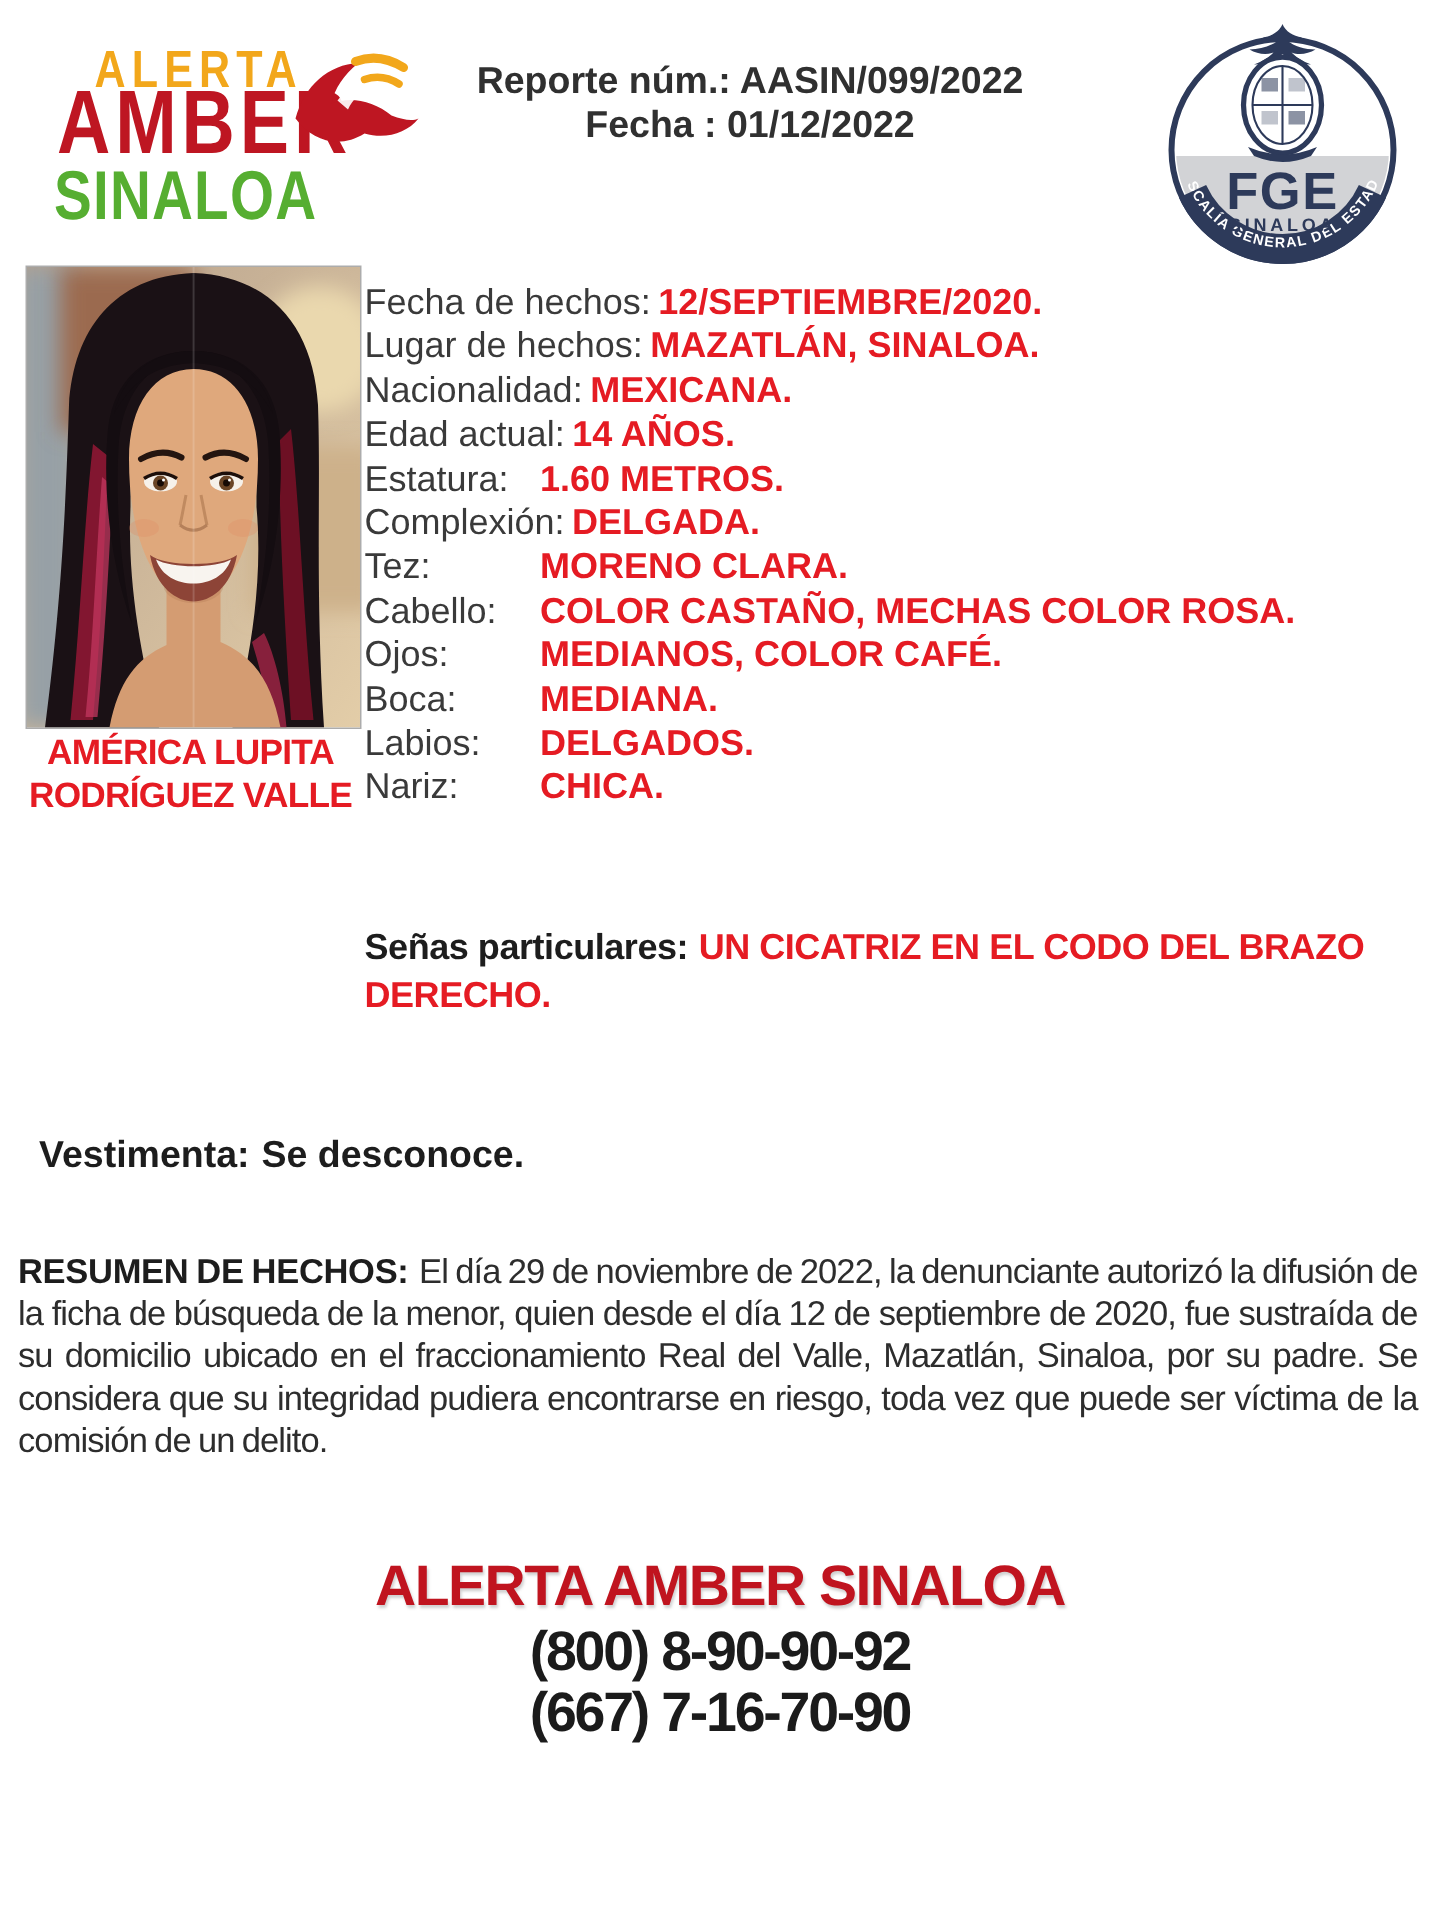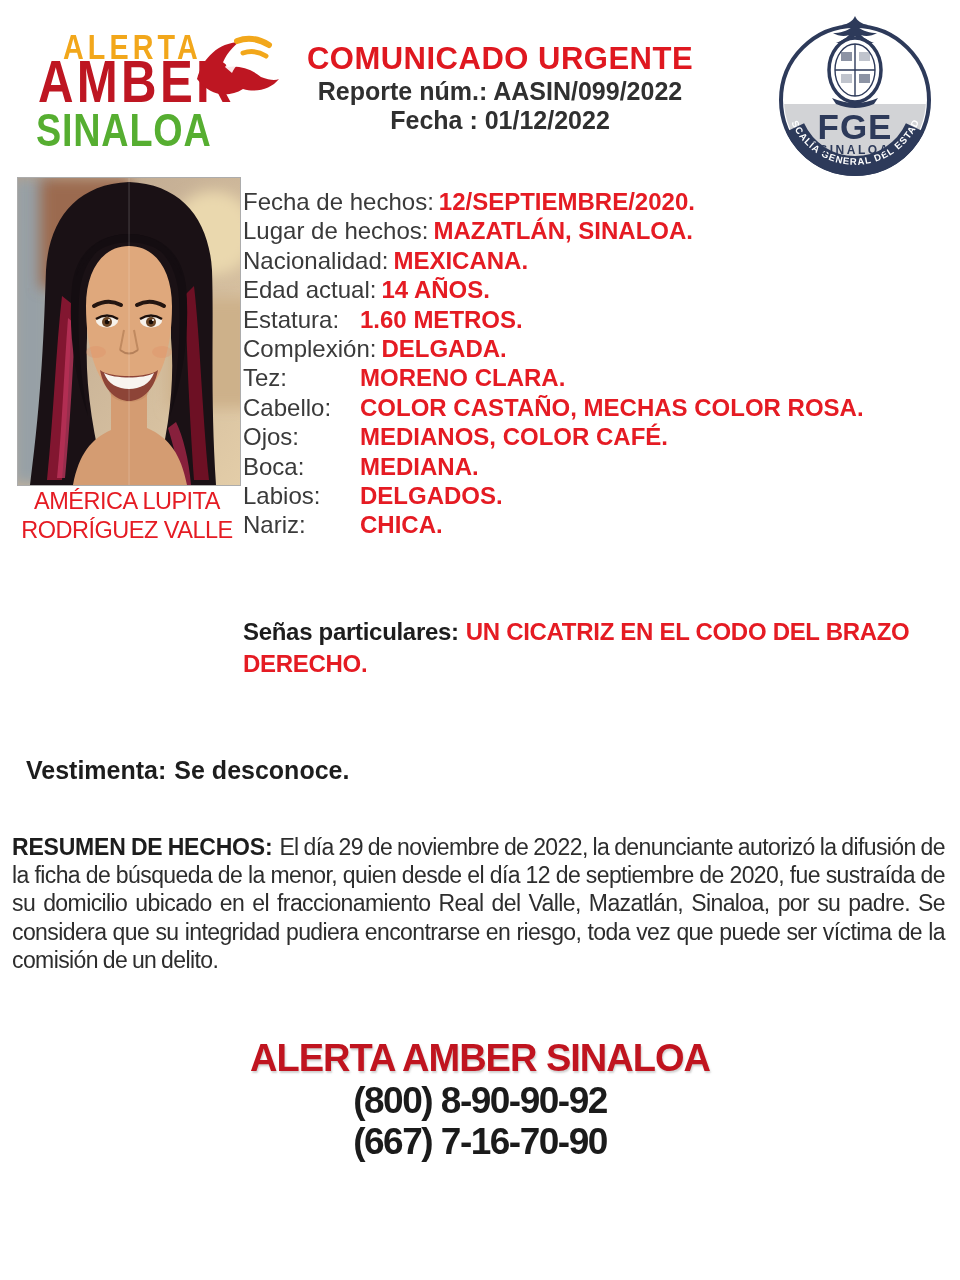--- a/index.html
+++ b/index.html
@@ -18,21 +18,21 @@
   .hdr{position:absolute;left:265px;top:40px;width:470px;text-align:center;}
   .hdr .t{font-size:31px;line-height:37px;font-weight:bold;color:var(--red-title);letter-spacing:.5px;}
   .hdr .r{font-size:25px;line-height:29px;font-weight:bold;color:#303030;}
   .hdr .d{font-size:25px;line-height:29px;font-weight:bold;color:#303030;}
 
   
   .seal{position:absolute;left:768px;top:8px;}
 
   
   .photo{position:absolute;left:18px;top:178px;width:222px;height:307px;outline:1px solid rgba(70,70,70,.45);}
-  .name{position:absolute;left:2px;top:487px;width:250px;text-align:center;color:var(--red-value);font-weight:normal;font-size:23.5px;line-height:29px;letter-spacing:-.5px;}
+  .name{position:absolute;left:2px;top:487px;width:250px;text-align:center;color:var(--red-value);font-weight:bold;font-size:23.5px;line-height:29px;letter-spacing:-.5px;}
 
   
   .details{position:absolute;left:243px;top:177px;width:710px;margin-top:10px;}
   .drow{display:flex;line-height:29.4px;font-size:24px;white-space:nowrap;}
   .dlbl{min-width:112px;margin-right:5px;color:var(--label-dark);}
   .dval{color:var(--red-value);font-weight:bold;}
 
   
   .senas{position:absolute;left:243px;top:592px;width:700px;font-size:24px;line-height:31.5px;font-weight:bold;letter-spacing:-.3px;}
   .senas b{color:#1d1d1d;margin-right:7px;}
@@ -61,21 +61,20 @@
     <div class="l3">SINALOA</div>
     <svg width="90" height="75" viewBox="0 0 90 75">
       <path d="M6 46 C 12 24, 28 10, 48 9 C 38 17, 32 26, 30 36 C 42 31, 58 34, 70 44 C 78 47, 84 48, 88 46 C 80 56, 66 60, 52 56 C 36 66, 18 62, 6 46 Z" fill="#be1622"></path>
       <path d="M34 34 C 40 26, 48 22, 58 23 C 50 28, 44 33, 41 40 Z" fill="#fff" opacity=".9"></path>
       <path d="M46 8 Q 62 2, 78 12" fill="none" stroke="#f2a71b" stroke-width="6" stroke-linecap="round"></path>
       <path d="M52 20 Q 64 16, 75 23" fill="none" stroke="#f2a71b" stroke-width="5" stroke-linecap="round"></path>
     </svg>
   </div>
 
   <div class="hdr">
-    <div class="t">COMUNICADO URGENTE</div>
     <div class="r">Reporte núm.: AASIN/099/2022</div>
     <div class="d">Fecha : 01/12/2022</div>
   </div>
 
   <svg class="seal" width="175" height="172" viewBox="0 0 175 172">
     <defs>
       <clipPath id="sealclip">
           <circle cx="87" cy="92" r="71"></circle>
         </clipPath>
     </defs>

